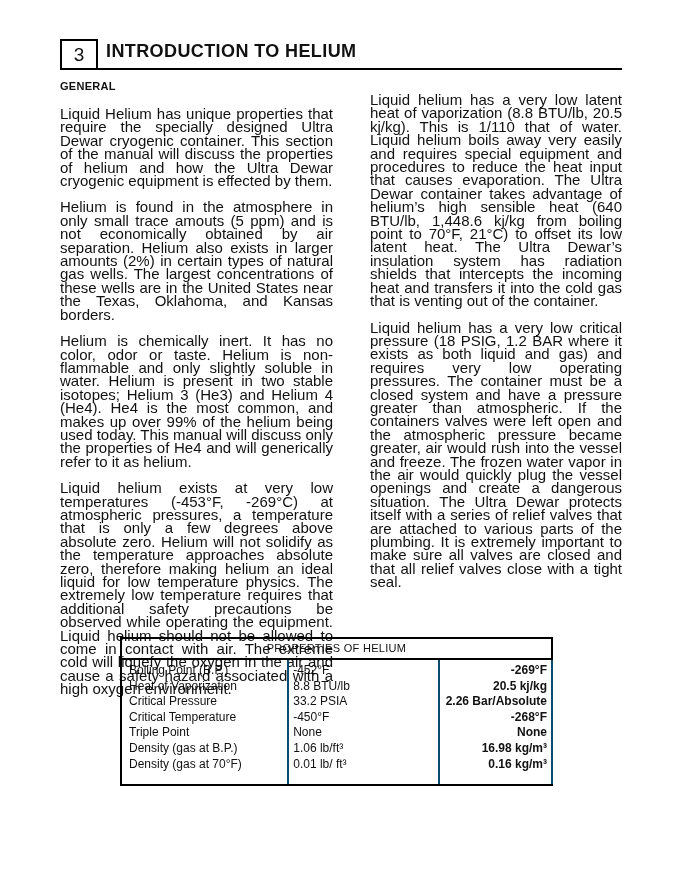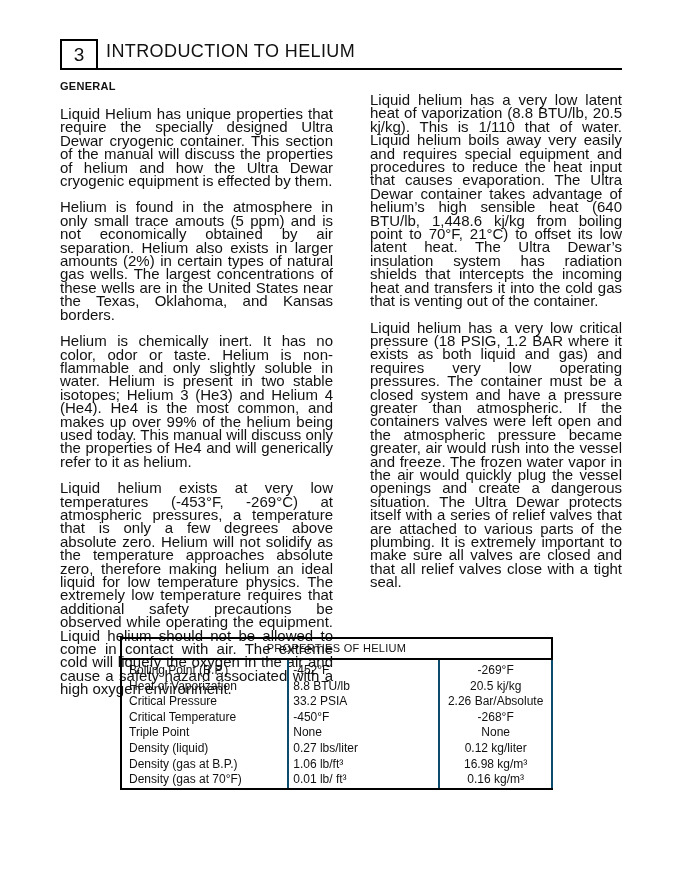--- a/index.html
+++ b/index.html
@@ -20,21 +20,21 @@
     border: 2px solid #000;
     display: flex; align-items: center; justify-content: center;
     font-size: 19px;
     background: #fff;
   }
   .page-title {
     position: absolute;
     left: 106px; top: 41px;
     font-size: 18px;
     letter-spacing: 0.4px;
-    font-weight: 400;
+    font-weight: 700;
   }
   .header-rule {
     position: absolute;
     left: 60px; top: 68px;
     width: 562px; height: 2px;
     background: #000;
   }
   .section-heading {
     position: absolute;
     left: 60px; top: 80px;
@@ -71,24 +71,24 @@
     text-align: center;
   }
   .props-table td {
     padding: 0 4px;
     line-height: 15.6px;
     border-left: 2px solid #000;
     border-right: 2px solid #0c4a6e;
     margin-left: 10px;
   }
   .props-table tbody tr:first-child td { padding-top: 3px; }
-  .props-table tbody tr:last-child td { padding-bottom: 0; border-bottom: 2px solid #000; }
+  .props-table tbody tr:last-child td { padding-bottom: 12px; border-bottom: 2px solid #000; }
   .props-table td.prop { text-align: left; padding-left: 7px; width: 168px; }
   .props-table td.val-imperial { text-align: left; width: 152px; }
-  .props-table td.val-metric { text-align: center; width: 113px; }
+  .props-table td.val-metric { text-align: right; width: 113px; font-weight: bold; }
   .page-footer {
     position: absolute;
     left: 60px; top: 897px;
     font-size: 11px;
   }
 </style>
 </head>
 <body>
 
 <div class="page">
@@ -139,25 +139,20 @@
         <td class="prop">Critical Temperature</td>
         <td class="val-imperial">-450°F</td>
         <td class="val-metric">-268°F</td>
       </tr>
       <tr>
         <td class="prop">Triple Point</td>
         <td class="val-imperial">None</td>
         <td class="val-metric">None</td>
       </tr>
       <tr>
-        <td class="prop">Density (liquid)</td>
-        <td class="val-imperial">0.27 lbs/liter</td>
-        <td class="val-metric">0.12 kg/liter</td>
-      </tr>
-      <tr>
         <td class="prop">Density (gas at B.P.)</td>
         <td class="val-imperial">1.06 lb/ft³</td>
         <td class="val-metric">16.98 kg/m³</td>
       </tr>
       <tr>
         <td class="prop">Density (gas at 70°F)</td>
         <td class="val-imperial">0.01 lb/ ft³</td>
         <td class="val-metric">0.16 kg/m³</td>
       </tr>
     </tbody>

